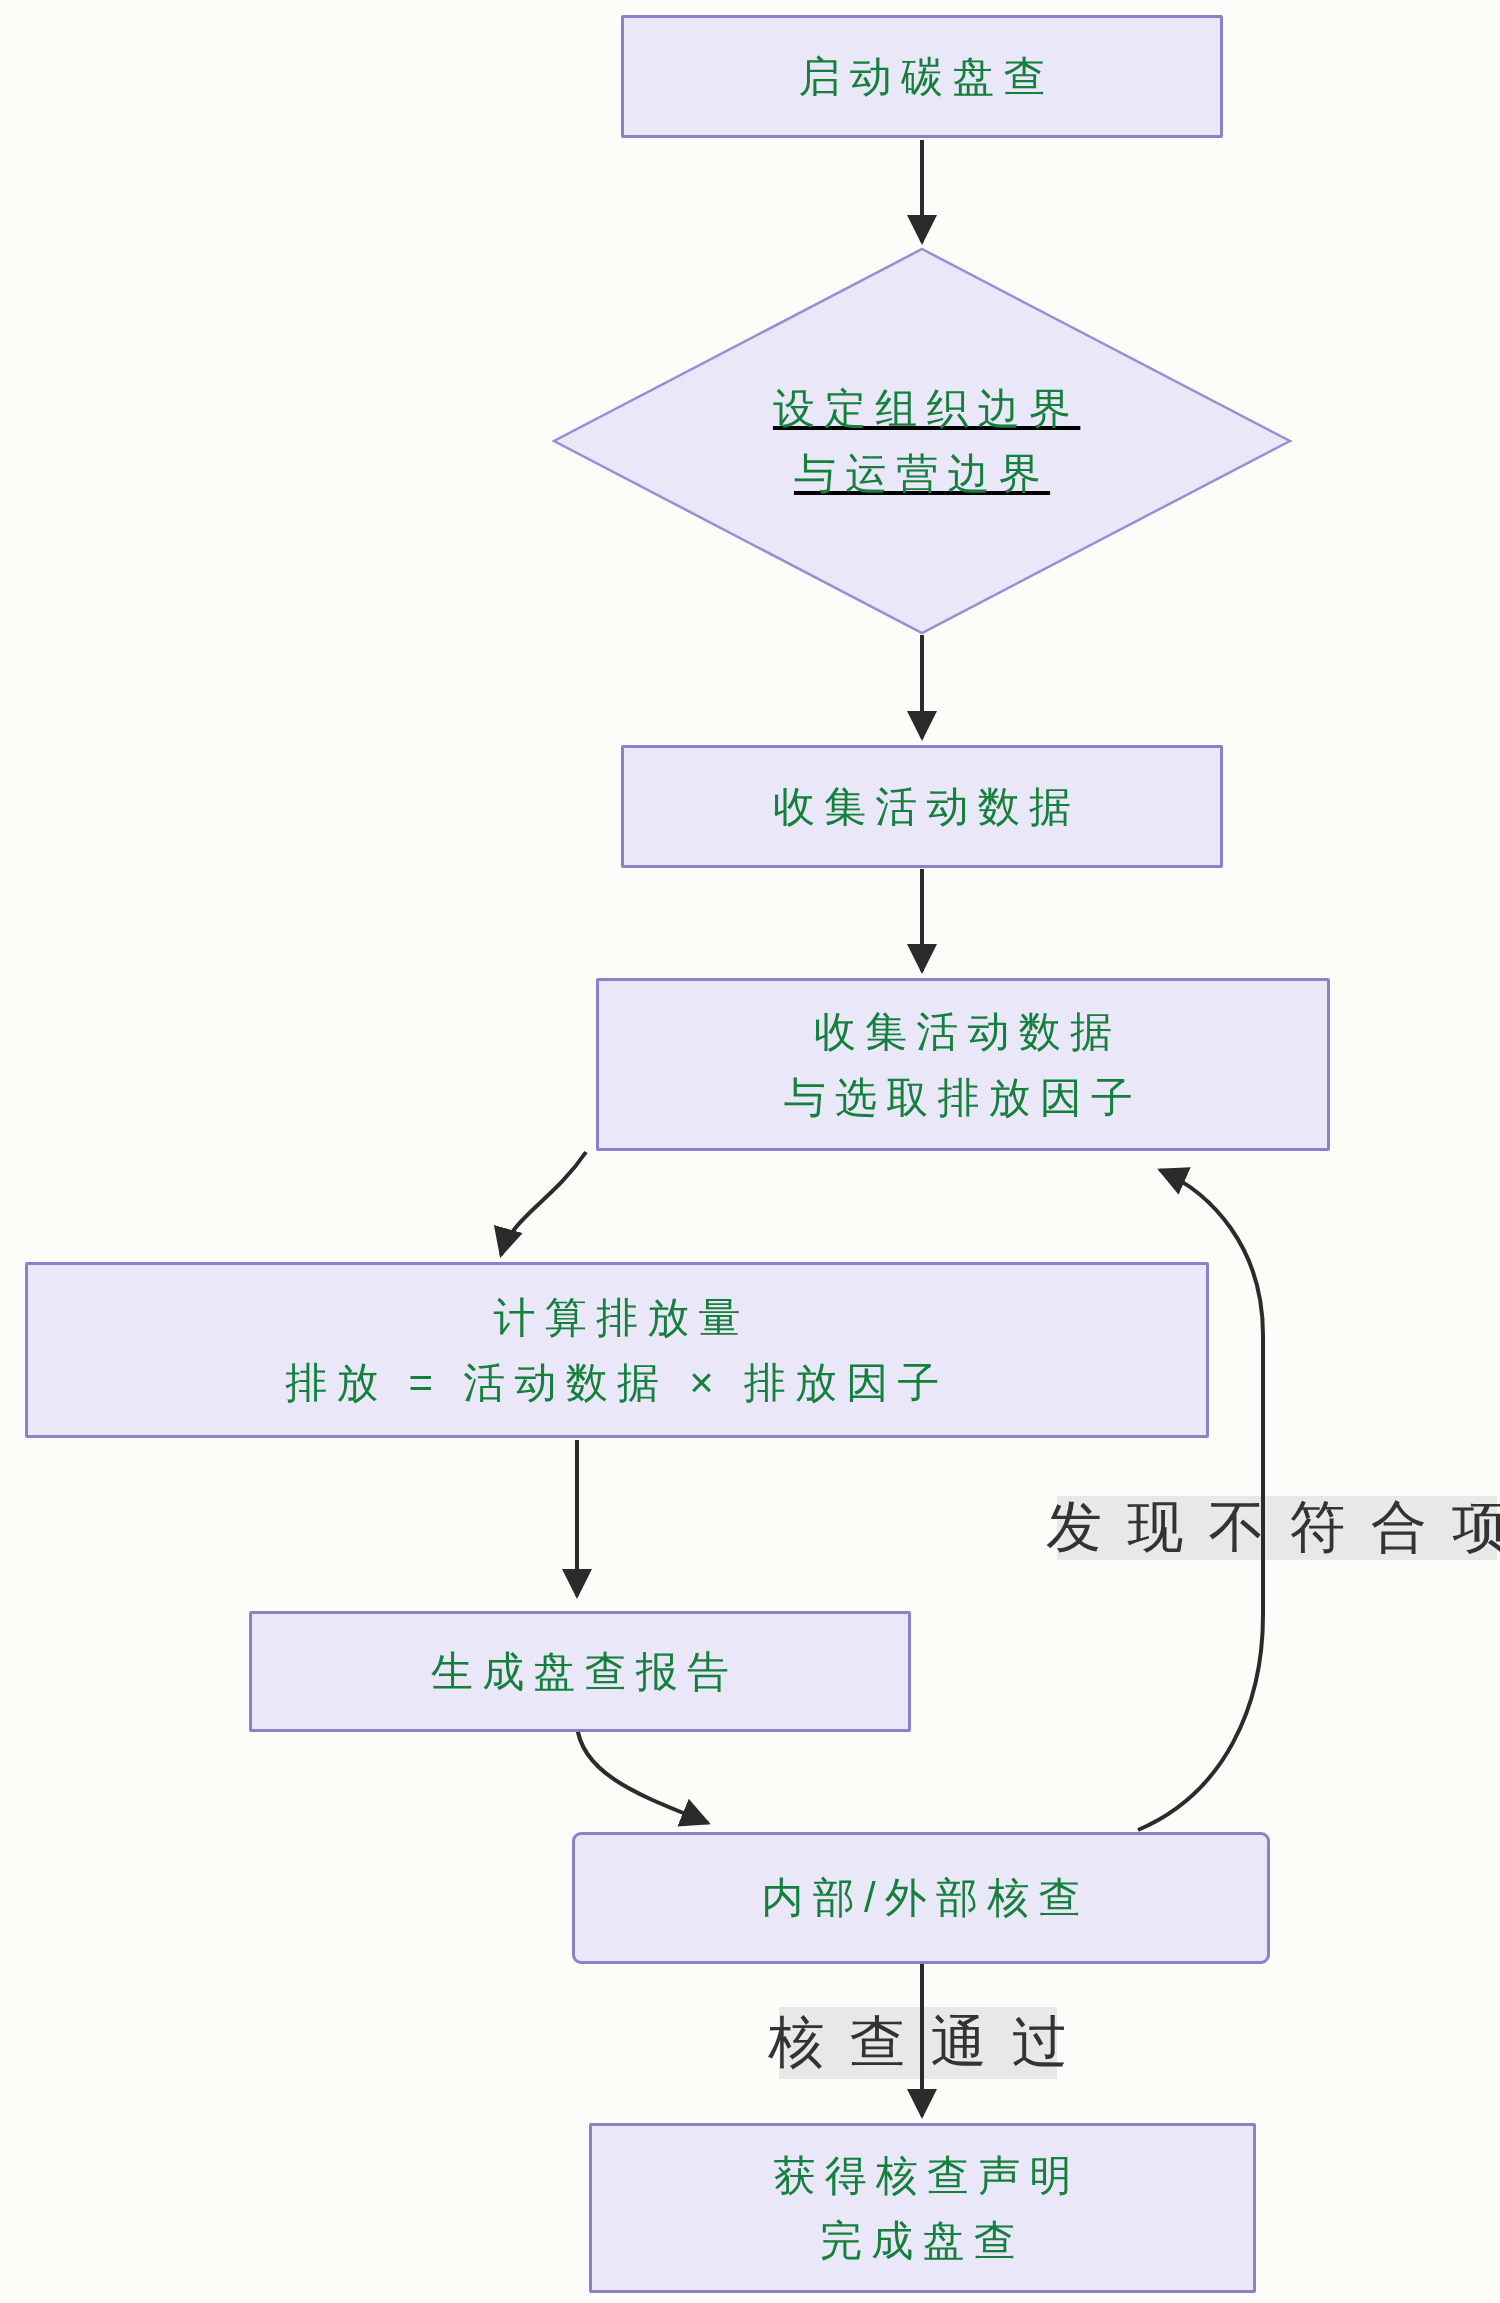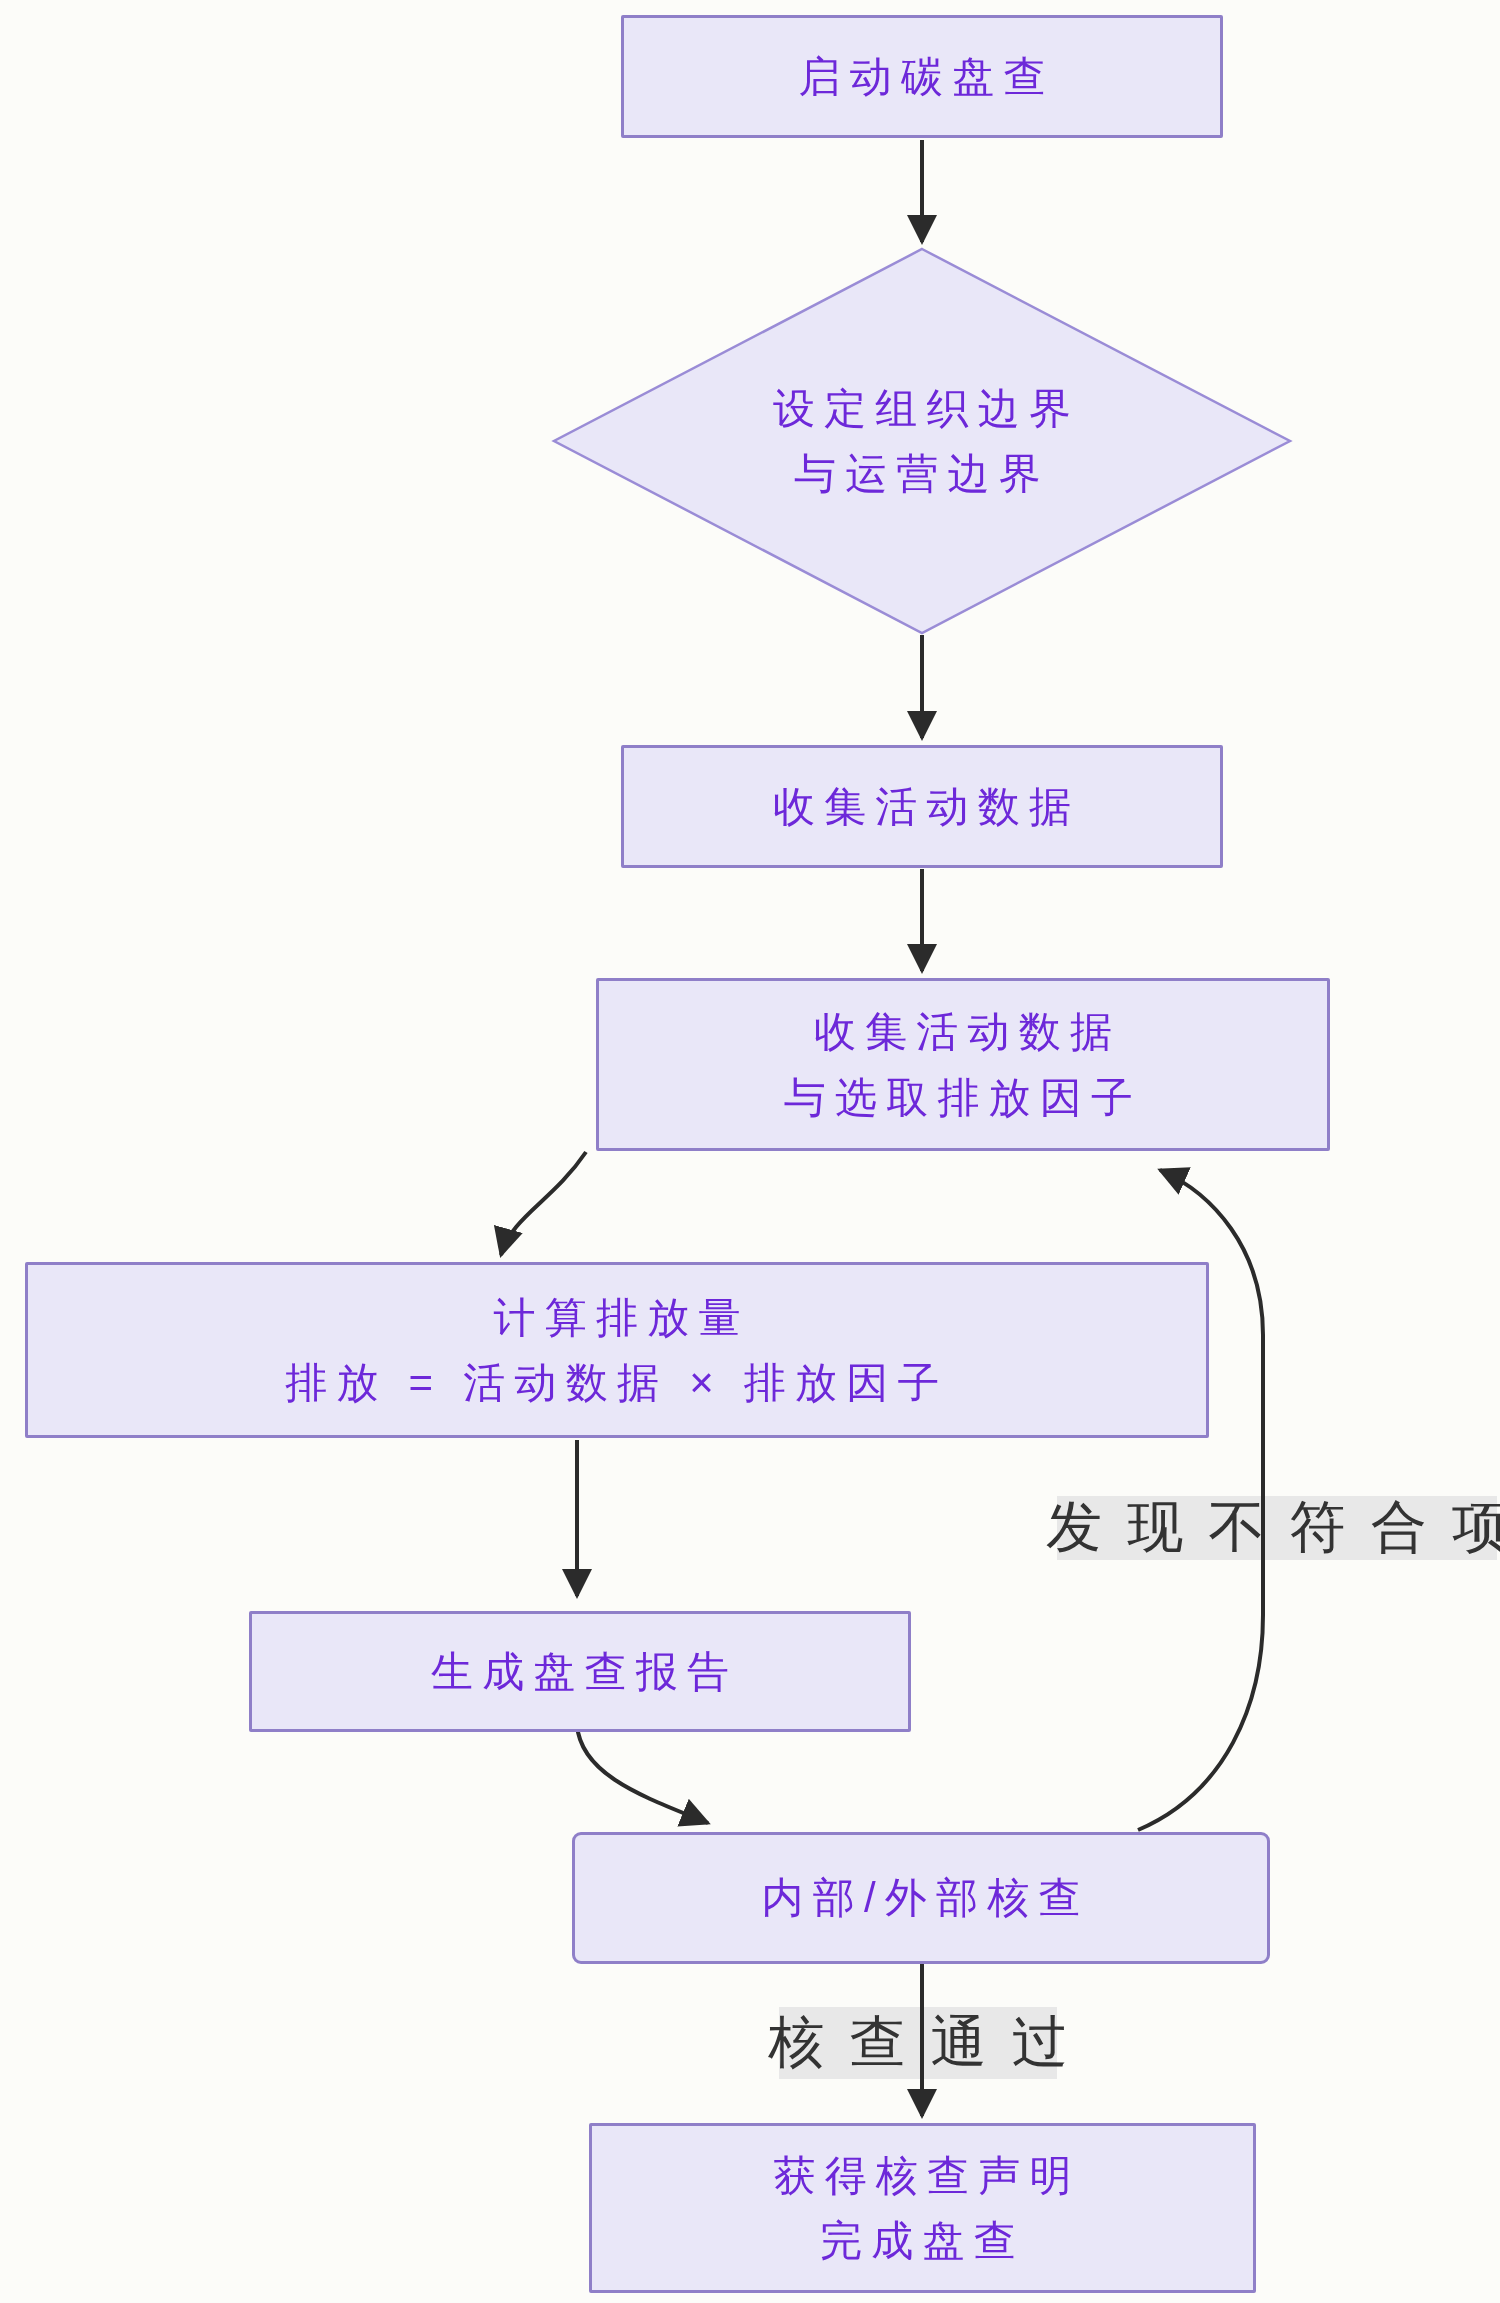--- a/index.html
+++ b/index.html
@@ -22,34 +22,35 @@
     box-sizing: border-box;
     background: #e9e7f8;
     border: 3px solid #8f7fc8;
     border-radius: 2px;
     display: flex;
     align-items: center;
     justify-content: center;
     z-index: 3;
   }
   .node-label, .diamond-label {
-    color: #6d28d9;
+    color: #15803d;
     font-size: 42px;
     line-height: 1.55;
     letter-spacing: 0.22em;
     text-indent: 0.22em;
     text-align: center;
     white-space: pre-line;
   }
   .diamond-text-box {
     position: absolute;
     display: flex;
     align-items: center;
     justify-content: center;
     z-index: 3;
+    text-decoration: underline;
   }
   .edge-label {
     position: absolute;
     box-sizing: border-box;
     background: #e8e8e8;
     color: #333333;
     display: flex;
     align-items: center;
     justify-content: center;
     font-size: 56px;

